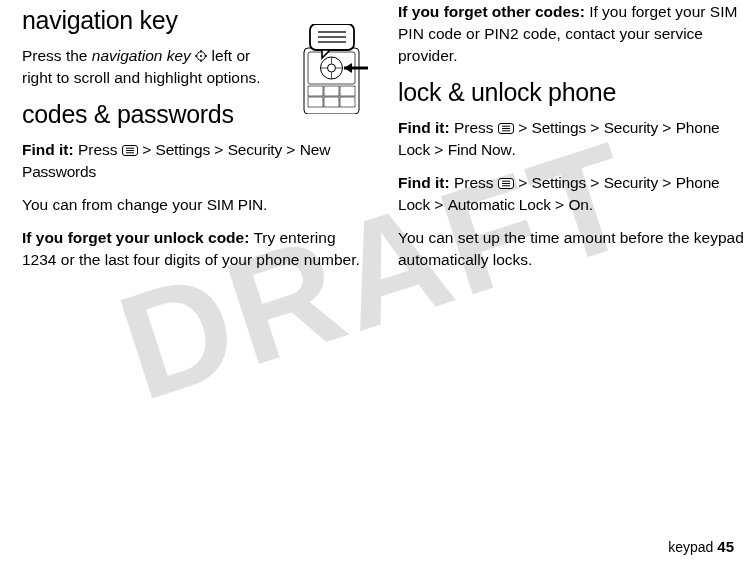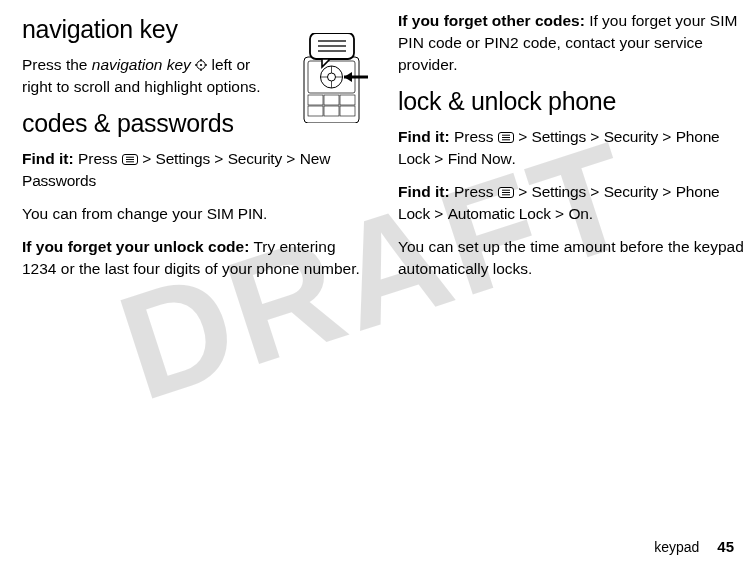--- a/index.html
+++ b/index.html
@@ -75,21 +75,21 @@
     position: relative;
   }
   .illus svg { position: absolute; top: 0; left: 0; }
   .footer {
     position: absolute;
     bottom: 10px;
     right: 22px;
     font-size: 14px;
     z-index: 1;
   }
-  .footer .pagenum { font-weight: 700; margin-left: 14px; font-size: 15px; }
+  .footer .pagenum { font-weight: 700; font-size: 15px; }
 </style>
 </head>
 <body>
 
 <div class="watermark">DRAFT</div>
 
 <div class="page">
   <div class="col">
 
     <div class="illus">
@@ -146,21 +146,21 @@
     </p>
     <p>
       <span>You can from change your </span><span class="condensed">SIM PIN</span><span>.</span>
     </p>
     <p>
       <span class="small-bold">If you forget your unlock code:</span><span> Try entering 1234 or the last four digits of your phone number.</span>
     </p>
   </div>
 
   <div class="col">
-    <p style="margin-top:10px;">
+    <p style="margin-top:1px;">
       <span class="small-bold">If you forget other codes:</span><span> If you forget your SIM PIN code or PIN2 code, contact your service provider.</span>
     </p>
 
     <h2 style="margin-top:4px;">lock &amp; unlock phone</h2>
     <p>
       <span class="small-bold">Find it:</span><span> Press </span><span class="menu-icon"><svg viewBox="0 0 16 11" width="16" height="11">
             <rect x="0.5" y="0.5" width="15" height="10" rx="2.5" fill="#fff" stroke="#000" stroke-width="1"></rect>
             <line x1="4" y1="3.2" x2="12" y2="3.2" stroke="#000" stroke-width="1"></line>
             <line x1="4" y1="5.5" x2="12" y2="5.5" stroke="#000" stroke-width="1"></line>
             <line x1="4" y1="7.8" x2="12" y2="7.8" stroke="#000" stroke-width="1"></line>

